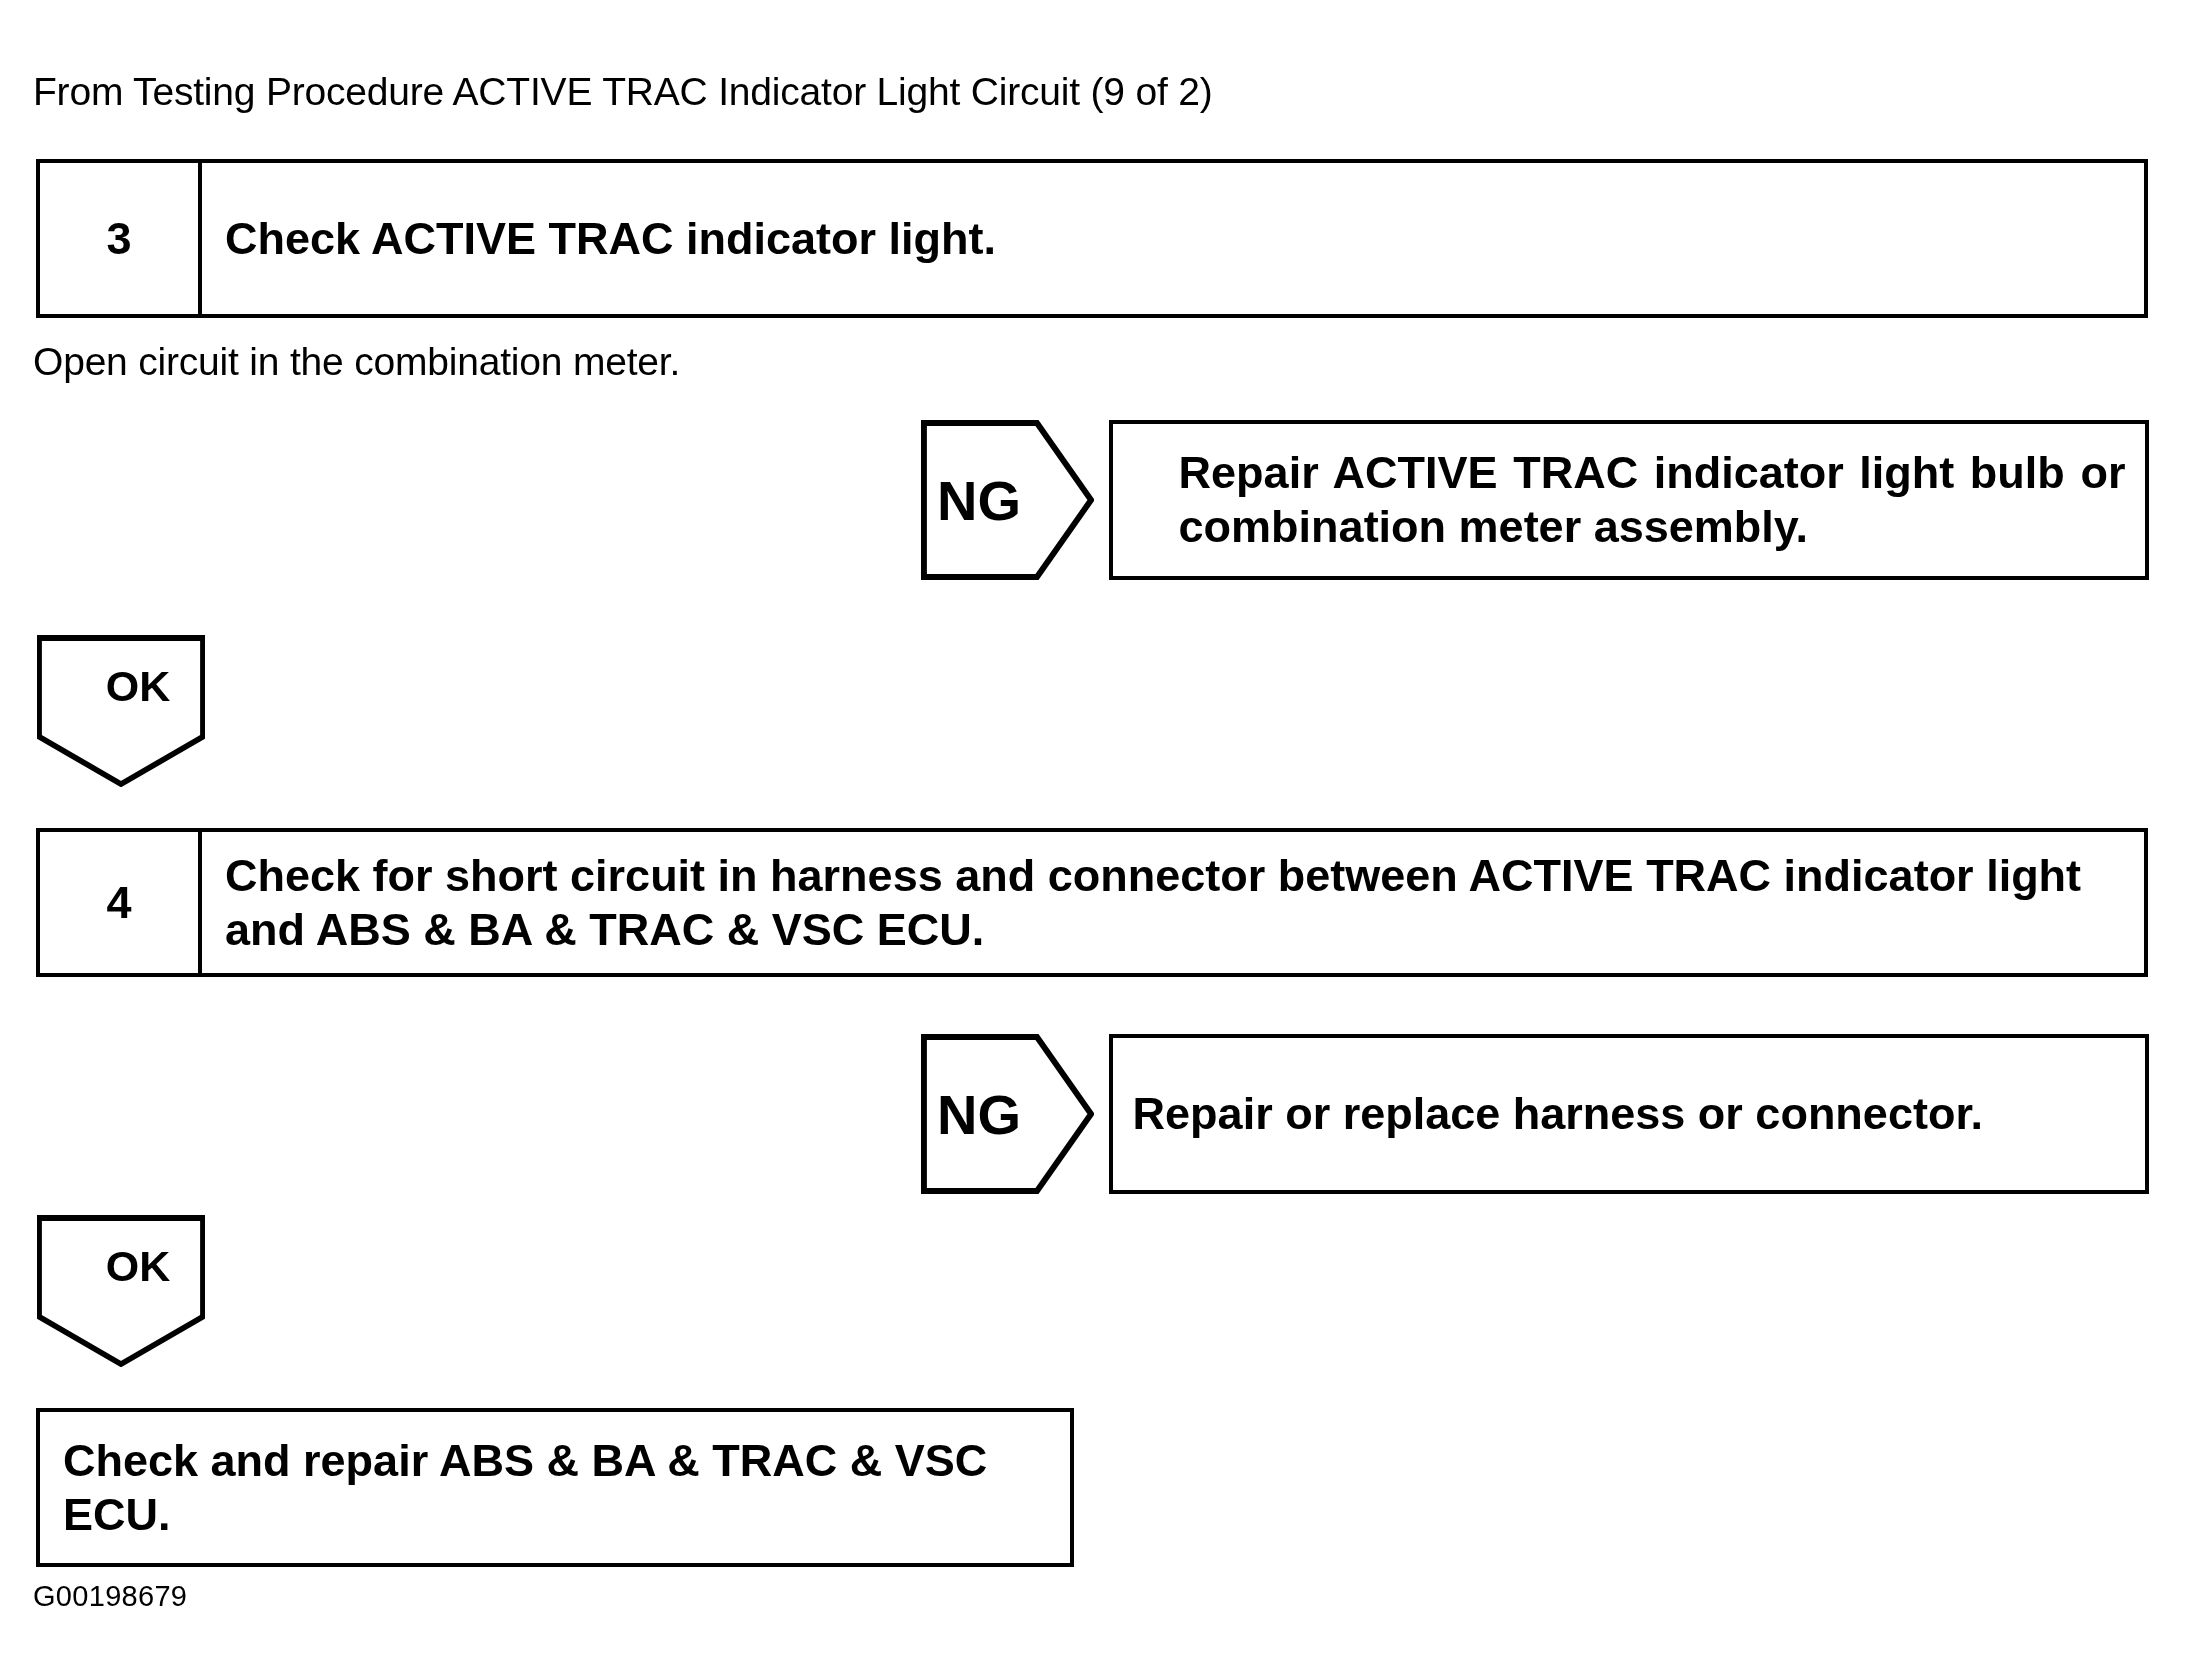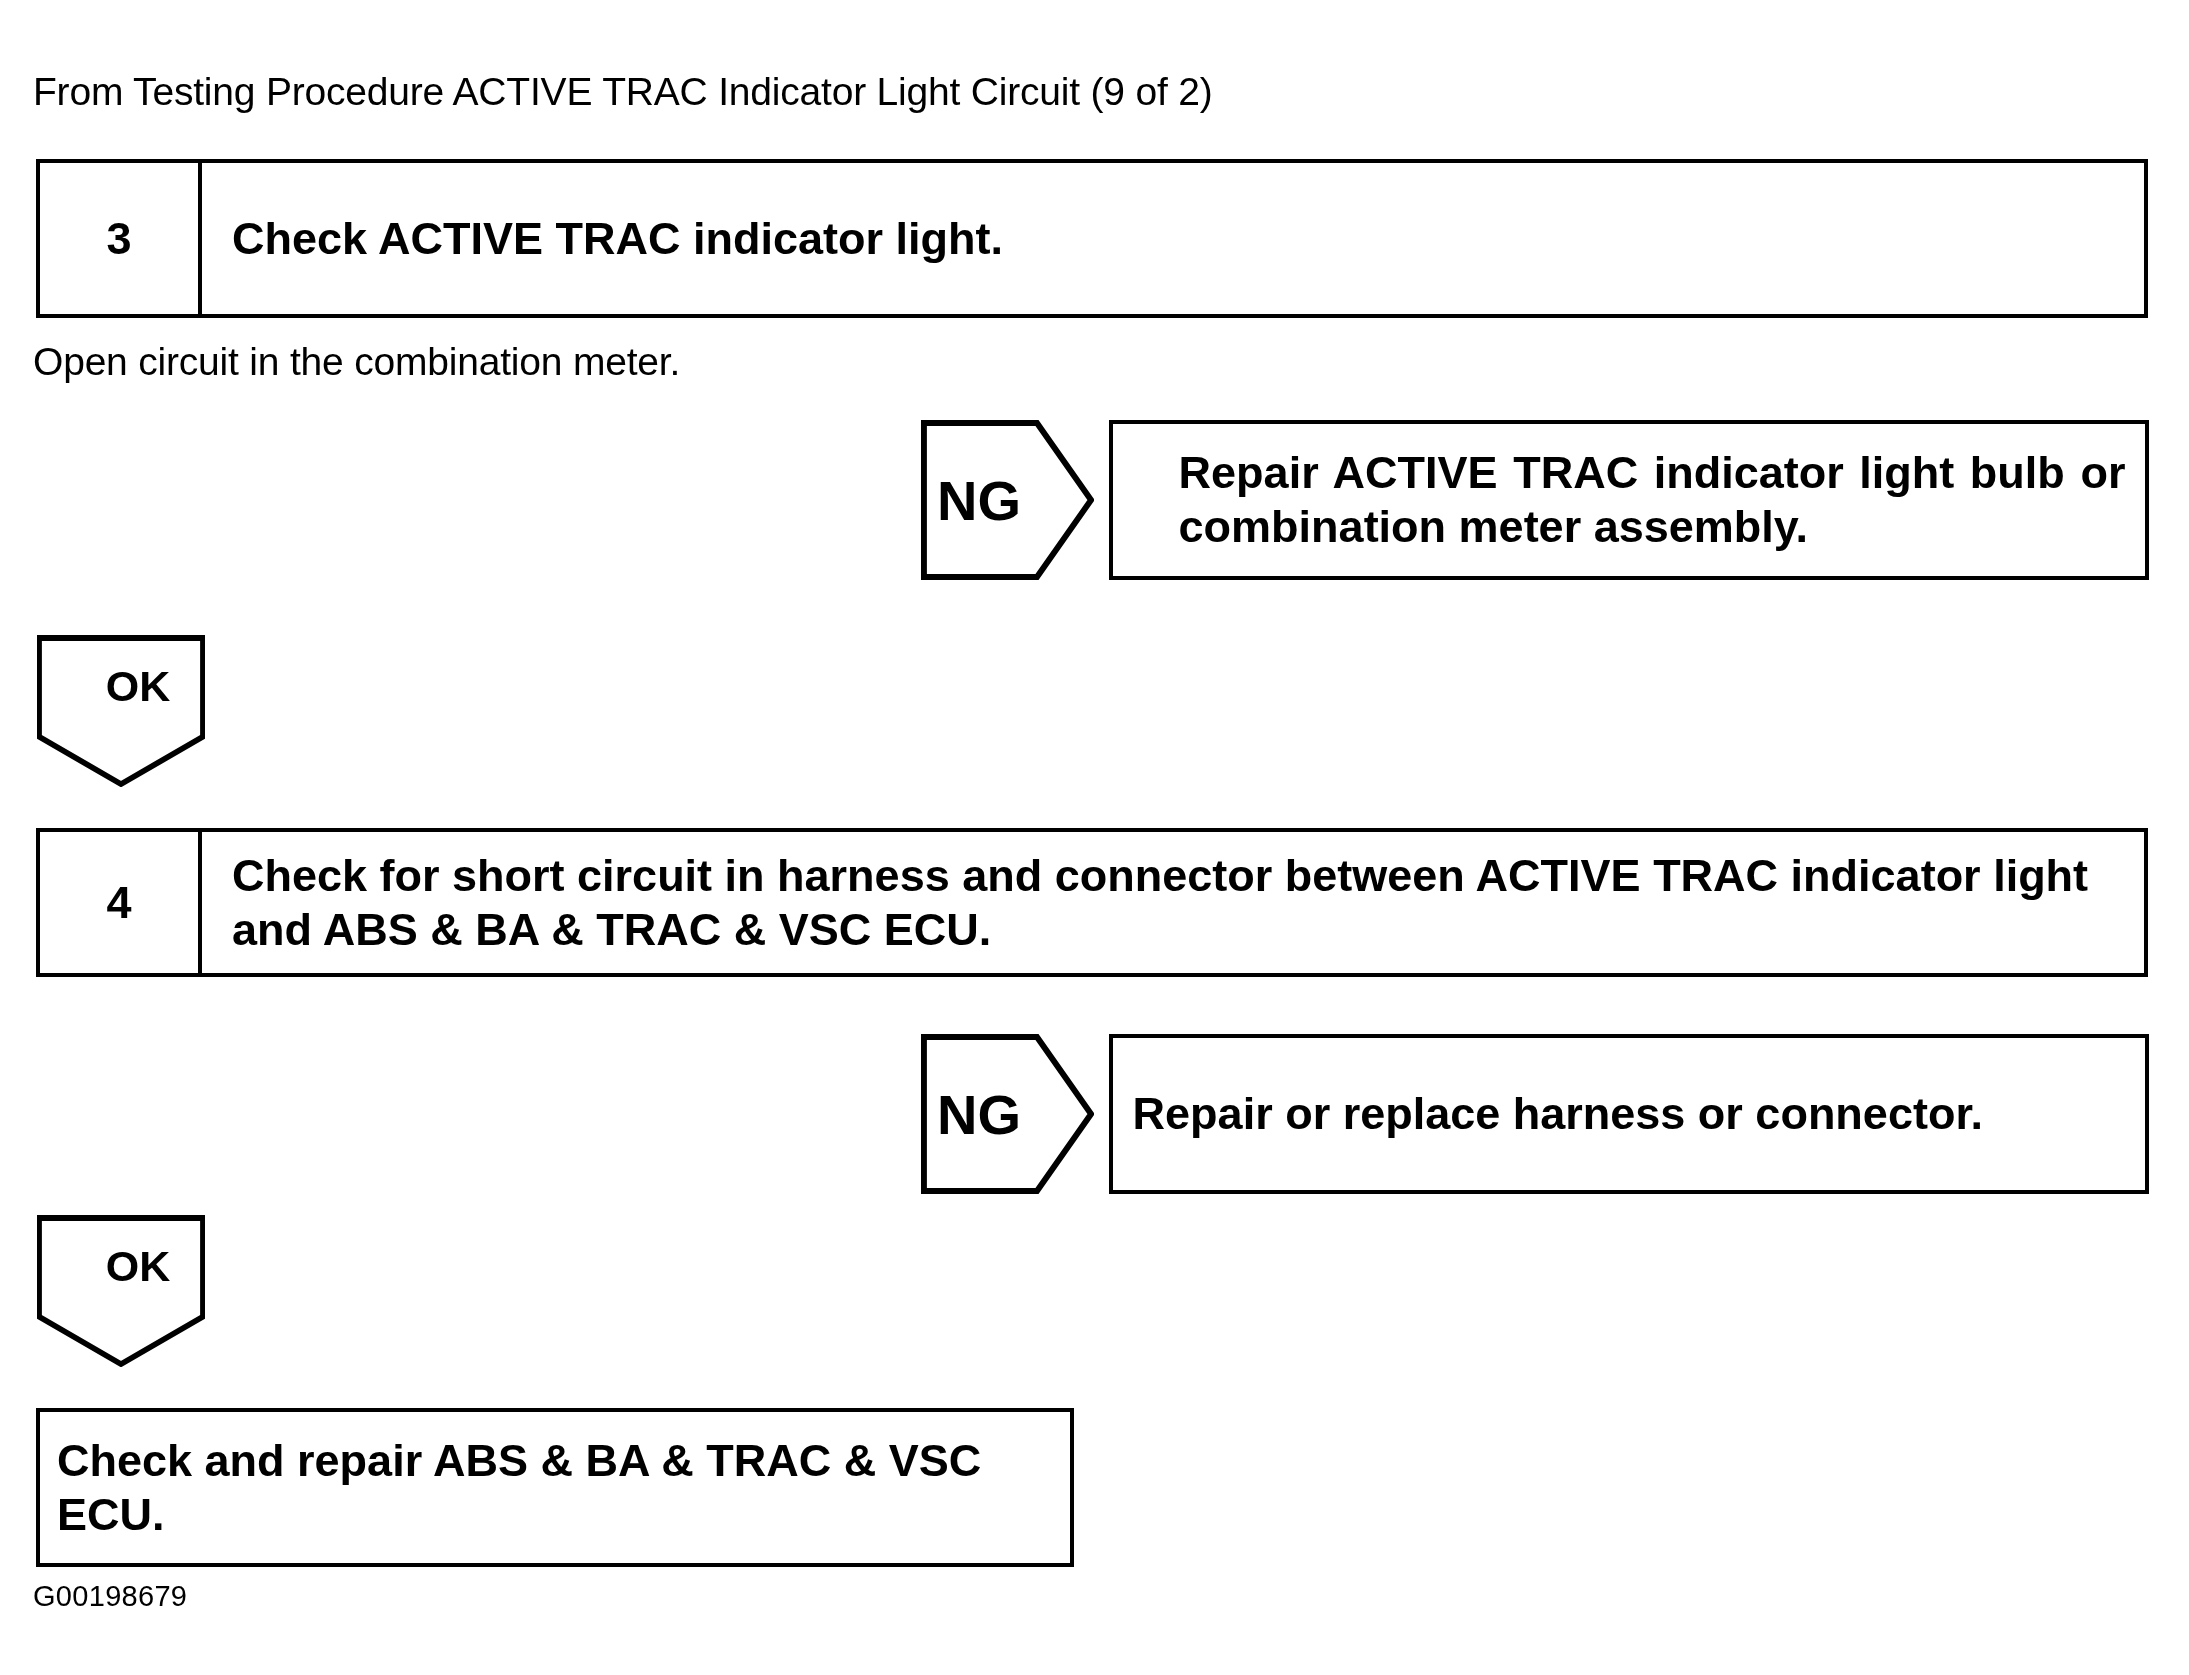--- a/index.html
+++ b/index.html
@@ -58,21 +58,21 @@
     display: flex;
     align-items: center;
     justify-content: center;
     font-size: 45px;
     font-weight: bold;
   }
   .step-body {
     flex: 1 1 auto;
     display: flex;
     align-items: center;
-    padding: 0 30px;
+    padding: 0 23px;
     font-size: 45px;
     font-weight: bold;
     line-height: 1.18;
   }
 
   #step-3-box { left: 36px; top: 159px; width: 2112px; height: 159px; }
   #step-4-box { left: 36px; top: 828px; width: 2112px; height: 149px; }
 
   
   .ng-arrow {
@@ -136,21 +136,21 @@
   #ok-arrow-1 { left: 37px; top: 635px; }
   #ok-arrow-2 { left: 37px; top: 1215px; }
 
   
   #final-box {
     left: 36px;
     top: 1408px;
     width: 1038px;
     height: 159px;
     align-items: center;
-    padding: 0 17px;
+    padding: 0 23px;
   }
 </style>
 </head>
 <body>
 
 <div id="page">
 
   <div id="header-text" class="plain-text">From Testing Procedure ACTIVE TRAC Indicator Light Circuit (9 of 2)</div>
 
   <div id="step-3-box" class="step-box">

